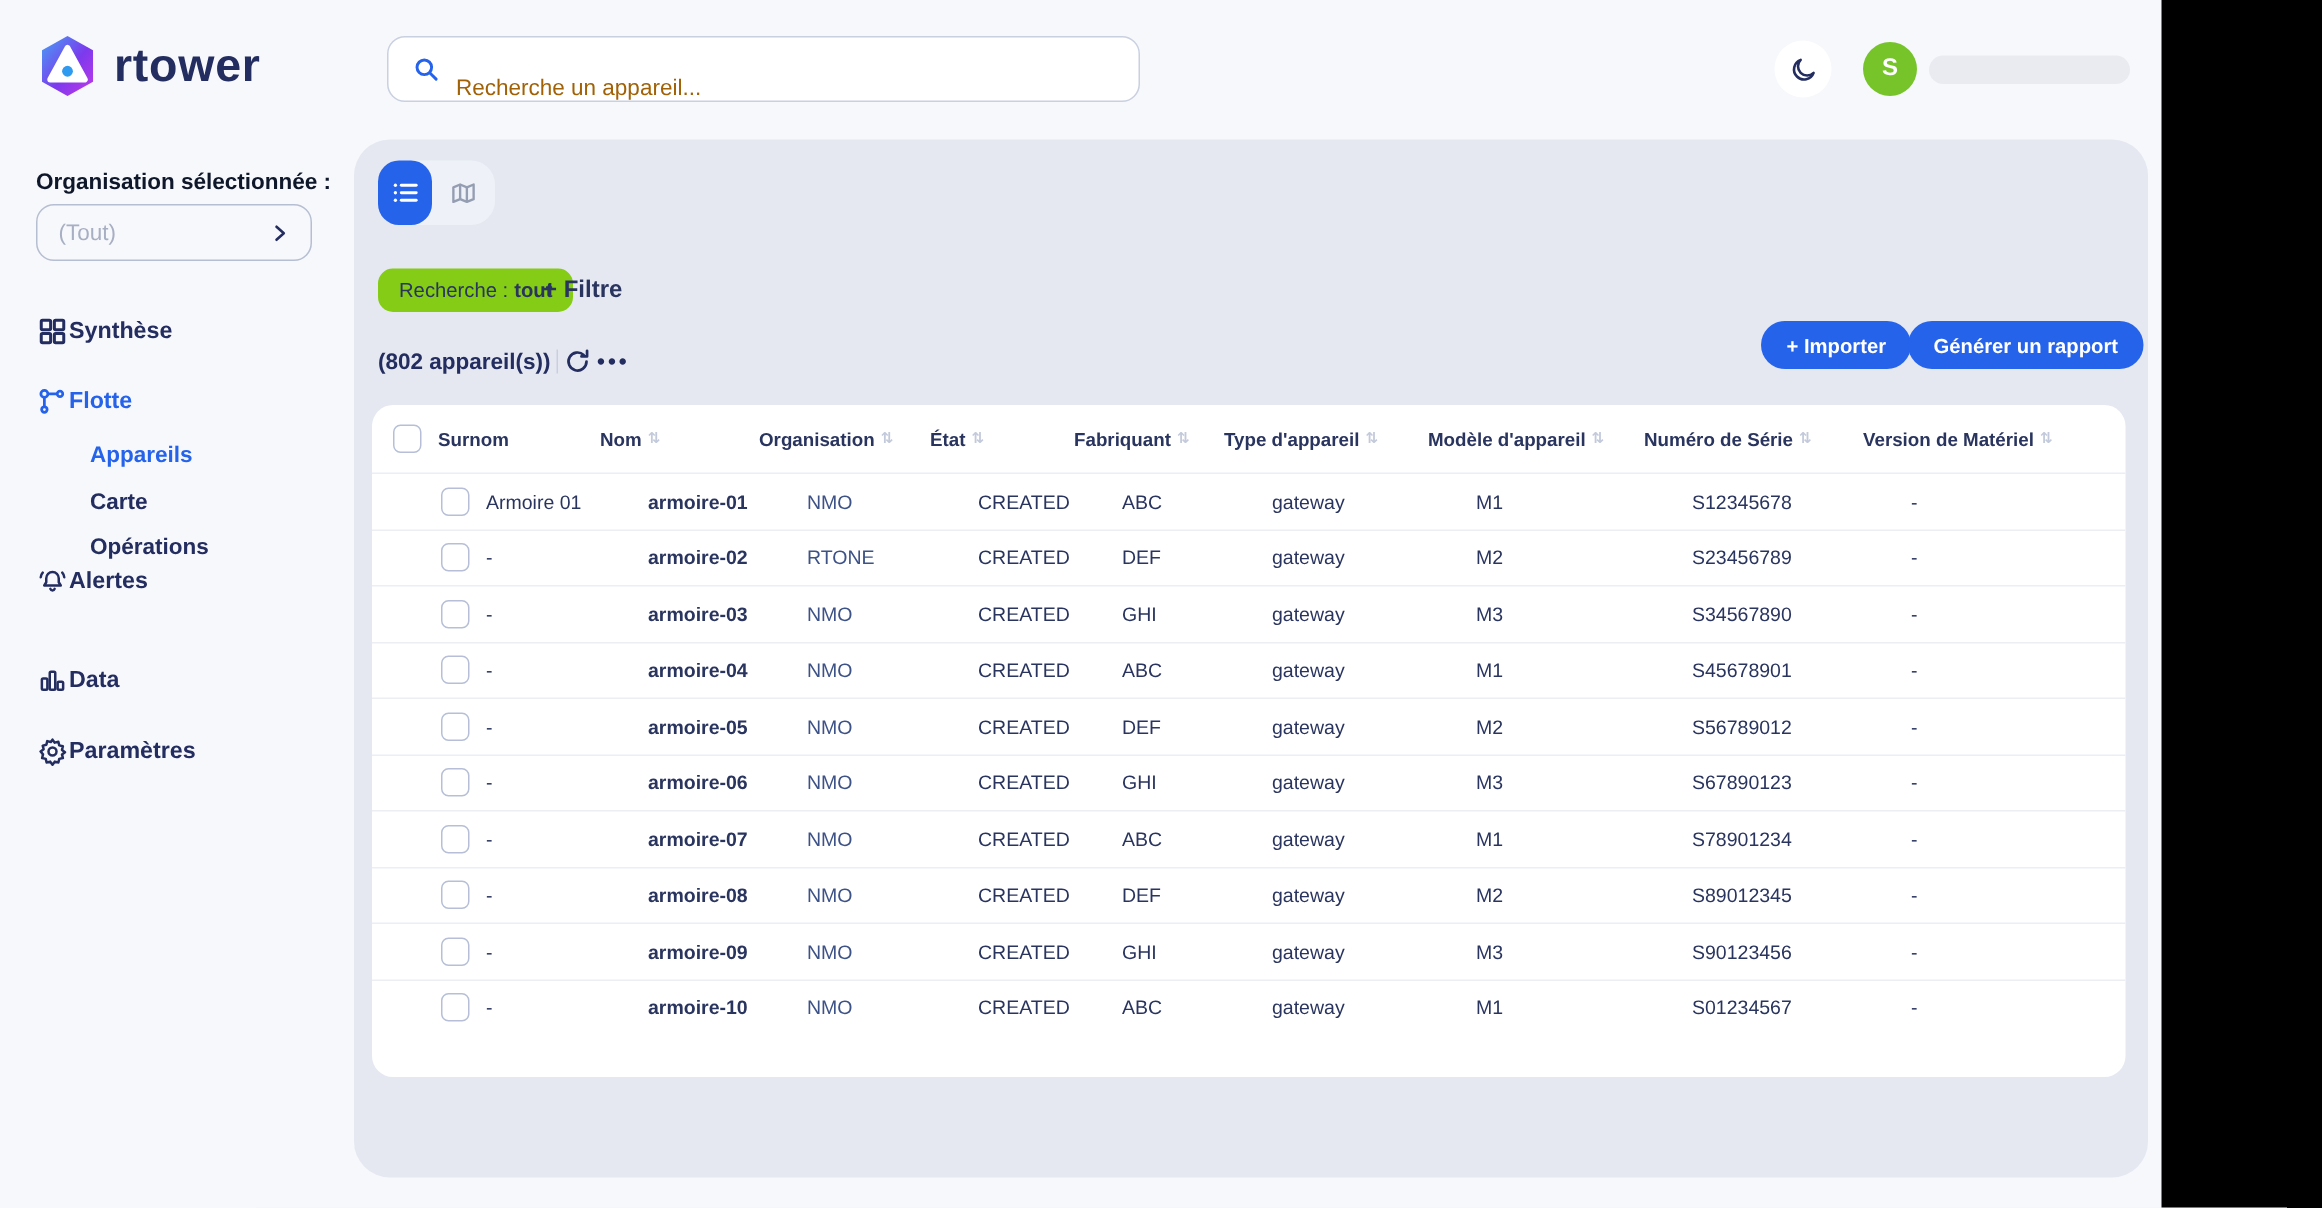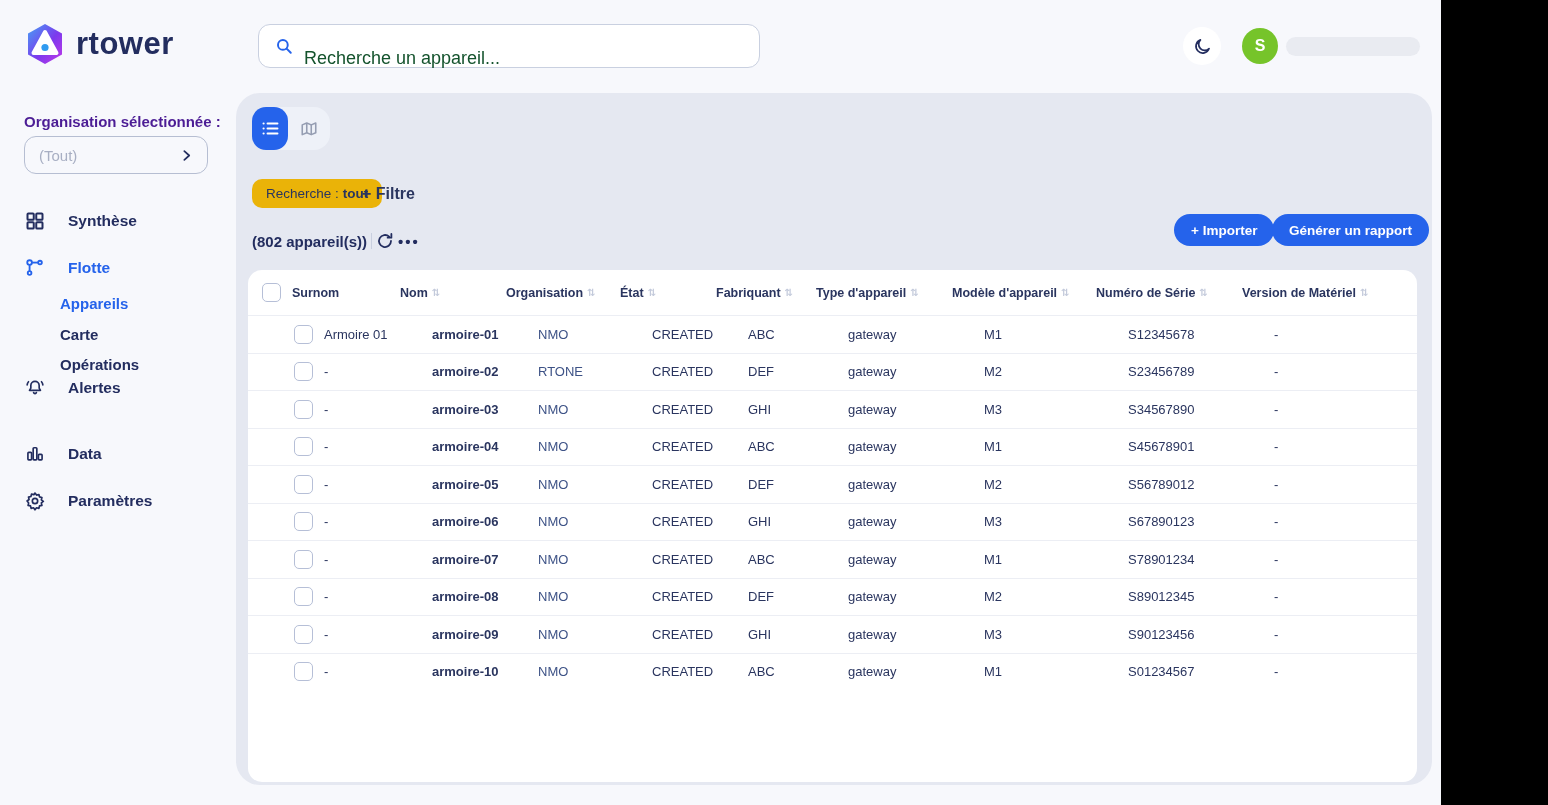--- a/index.html
+++ b/index.html
@@ -8,56 +8,56 @@
   .letterbox{position:absolute;left:1441px;top:0;width:107px;height:805px;background:#000;}
   .abs{position:absolute;box-sizing:border-box;}
   .flex{display:flex;align-items:center;}
   .center{display:flex;align-items:center;justify-content:center;}
 
   
   .logo{left:24px;top:22px;gap:10px;}
   .logo-text{font-size:31px;font-weight:800;color:#232D5F;letter-spacing:.5px;}
   .search-bar{left:258px;top:24px;width:502px;height:44px;background:#fff;
     border:1px solid #C9D0E0;border-radius:12px;padding:0 16px;gap:11px;}
-  .search-placeholder{color:#14532d;font-size:18px;margin-top:25px;}
+  .search-placeholder{color:#a16207;font-size:15px;margin-top:25px;}
   .theme-toggle{left:1183px;top:27px;width:38px;height:38px;border-radius:50%;background:#fff;}
   .avatar{left:1242px;top:28px;width:36px;height:36px;border-radius:50%;background:#76C42A;
     color:#fff;font-weight:700;font-size:16px;}
   .redacted{left:1286px;top:37px;width:134px;height:19px;border-radius:10px;background:#E9EBF1;}
 
   
-  .org-label{left:24px;top:113px;font-size:15px;font-weight:700;color:#4c1d95;}
+  .org-label{left:24px;top:113px;font-size:15px;font-weight:700;color:#0f172a;}
   .org-select{left:24px;top:136px;width:184px;height:38px;border:1.5px solid #B6BED2;
     border-radius:12px;padding:0 14px;justify-content:space-between;color:#A8AFC3;font-size:15px;}
-  .nav-item{left:24px;gap:22px;color:#232D5F;font-size:15.5px;font-weight:700;cursor:default;}
+  .nav-item{left:24px;gap:0;color:#232D5F;font-size:15.5px;font-weight:700;cursor:default;}
   .nav-item.active{color:#2563EB;}
   .nav-sub{left:60px;font-size:15px;font-weight:600;color:#232D5F;}
   .nav-sub.active{color:#2563EB;}
   .nav-ico{width:22px;display:flex;justify-content:center;}
 
   
   .panel{left:236px;top:93px;width:1196px;height:692px;background:#E5E8F1;border-radius:24px;}
   .view-toggle{left:252px;top:107px;width:78px;height:43px;background:#EEF1F8;border-radius:16px;}
   .vt-list{width:36px;height:43px;background:#2563EB;border-radius:14px;}
   .vt-map{width:42px;height:43px;}
-  .chip{left:252px;top:179px;height:29px;background:#eab308;border-radius:10px;
+  .chip{left:252px;top:179px;height:29px;background:#84cc16;border-radius:10px;
     padding:0 14px;font-size:13.5px;color:#2A355F;gap:4px;}
   .chip b{font-weight:700;}
   .filter-link{left:362px;top:185px;font-size:16px;color:#2A355F;font-weight:600;}
   .count-row{left:252px;top:232px;gap:4px;}
   .count-text{font-size:15px;color:#232D5F;font-weight:600;}
   .vdiv{width:1px;height:16px;background:#C9CFDF;}
   .more-dots{font-size:15px;letter-spacing:2px;color:#232D5F;font-weight:800;}
   .btn{height:32px;border-radius:16px;background:#2563EB;color:#fff;font-weight:700;
     font-size:13.5px;padding:0 17px;border:none;}
   .btn-import{left:1174px;top:214px;}
   .btn-report{left:1272px;top:214px;}
 
   
-  .table-card{left:248px;top:270px;width:1169px;height:512px;background:#fff;border-radius:14px;}
+  .table-card{left:248px;top:270px;width:1169px;height:448px;background:#fff;border-radius:14px;}
   .tgrid{display:grid;grid-template-columns:44px 108px 106px 114px 96px 100px 136px 144px 146px 1fr;
     align-items:center;}
   .thead{height:45px;font-size:12.5px;font-weight:600;color:#2A355F;}
   .th{display:flex;align-items:center;gap:4px;}
   .sort{color:#C3CADB;font-size:10px;}
   .trow{height:36.5px;border-top:1px solid #ECEEF4;font-size:13px;color:#2A355F;padding-left:32px;}
   .cb{width:17px;height:17px;border:1.5px solid #B6BFD7;border-radius:5px;background:#fff;margin-left:14px;}
   .c-nom{font-weight:700;}
   .c-org{color:#3D5286;}
 </style>

